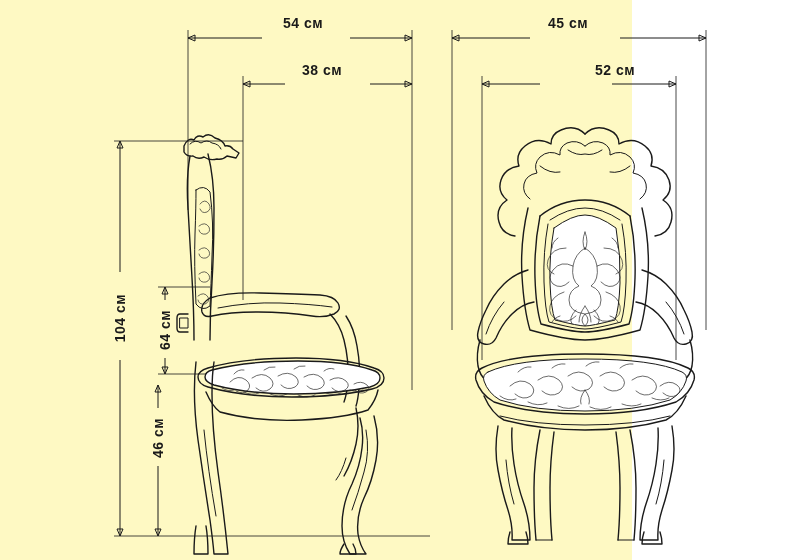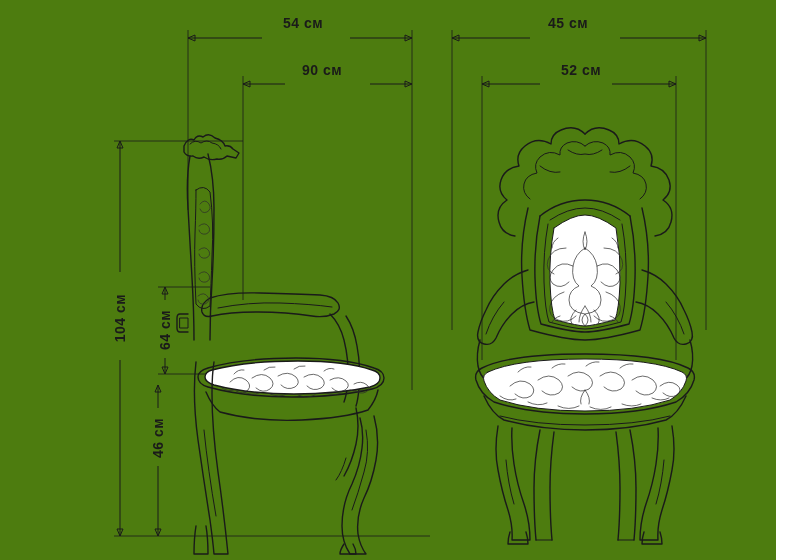--- a/index.html
+++ b/index.html
@@ -8,23 +8,23 @@
     background: #ffffff;
   }
   body {
     width: 800px;
     height: 560px;
     font-family: "Liberation Sans", sans-serif;
     overflow: hidden;
   }
   #stage {
     position: relative;
-    width: 776px;
+    width: 632px;
     height: 560px;
-    background: #4d7c0f;
+    background: #fef9c3;
   }
   .dim-label {
     position: absolute;
     color: #1a1a1a;
     font-size: 14px;
     font-weight: 700;
     letter-spacing: 0.5px;
     white-space: nowrap;
   }
   .dim-label.vertical {
@@ -282,21 +282,21 @@
 
     <path class="chair" d="M100 310 q-6 30 -6 58 q0 30 2 52"></path>
     <path class="chair" d="M114 312 q-4 30 -4 56 q0 30 2 52"></path>
     <path class="chair" d="M190 310 q6 30 6 58 q0 30 -2 52"></path>
     <path class="chair" d="M176 312 q4 30 4 56 q0 30 -2 52"></path>
     <path class="chair-thin" d="M96 420 h16"></path>
     <path class="chair-thin" d="M178 420 h16"></path>
   </svg>
 
   <div class="dim-label" style="left:283px; top:15px;">54 см</div>
-  <div class="dim-label" style="left:302px; top:62px;">90 см</div>
+  <div class="dim-label" style="left:302px; top:62px;">38 см</div>
   <div class="dim-label" style="left:548px; top:15px;">45 см</div>
-  <div class="dim-label" style="left:561px; top:62px;">52 см</div>
+  <div class="dim-label" style="left:595px; top:62px;">52 см</div>
 
   <div class="dim-label vertical" style="left:75px; top:310px; width:90px; text-align:center;">104 см</div>
   <div class="dim-label vertical" style="left:122px; top:322px; width:86px; text-align:center;">64 см</div>
   <div class="dim-label vertical" style="left:115px; top:430px; width:86px; text-align:center;">46 см</div>
 
 </div>
 
 </body></html>

